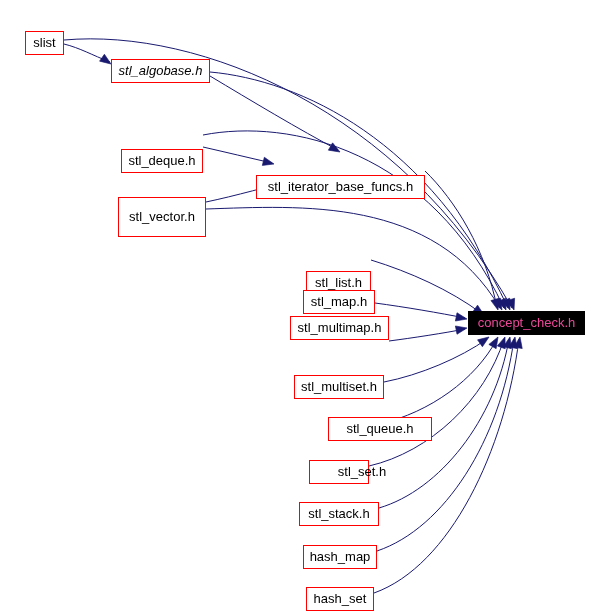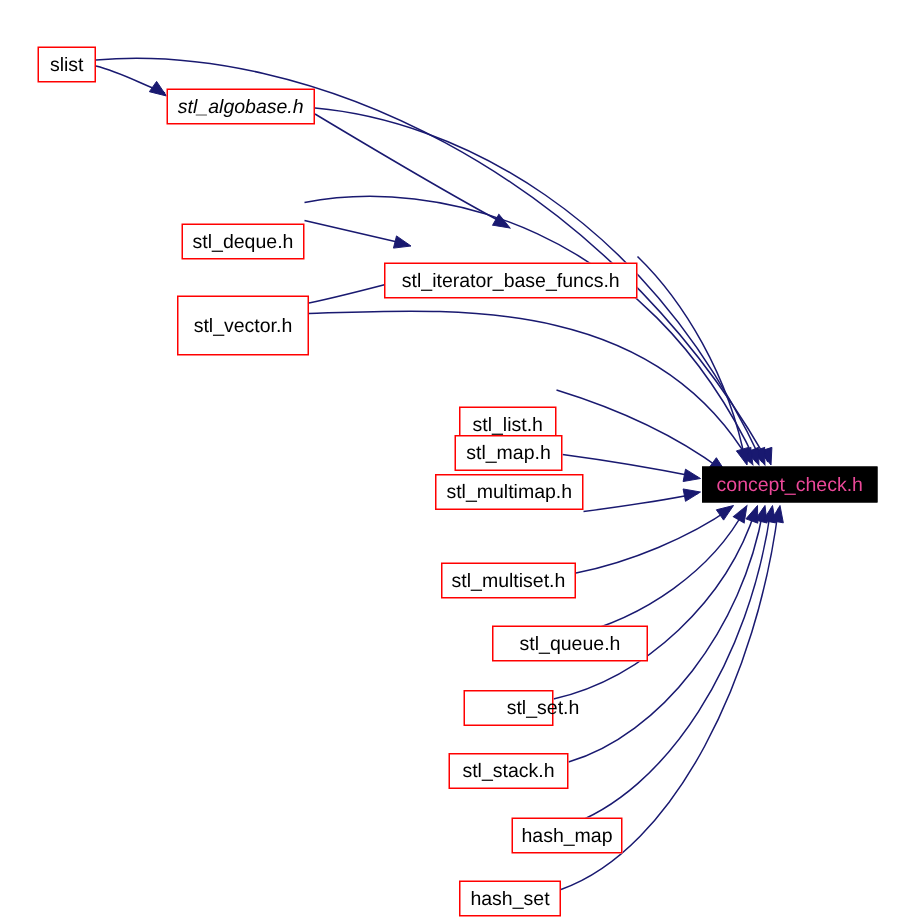--- a/index.html
+++ b/index.html
@@ -139,21 +139,21 @@
       </div>
       <div class="node-box" style="left: 308px; top: 417px; width: 104px; height: 24px; margin-left: 20px;">
         <span class="node-label">stl_queue.h</span>
       </div>
       <div class="node-box" style="left: 309px; top: 460px; width: 60px; height: 24px; padding-left: 46px;">
         <span class="node-label">stl_set.h</span>
       </div>
       <div class="node-box" style="left: 299px; top: 502px; width: 80px; height: 24px;">
         <span class="node-label">stl_stack.h</span>
       </div>
-      <div class="node-box" style="left: 303px; top: 545px; width: 74px; height: 24px; margin-left: 38px;">
+      <div class="node-box" style="left: 303px; top: 545px; width: 74px; height: 24px;">
         <span class="node-label">hash_map</span>
       </div>
       <div class="node-box" style="left: 306px; top: 587px; width: 68px; height: 24px;">
         <span class="node-label">hash_set</span>
       </div>
     </div>
 
 </div>
 
 </body></html>

